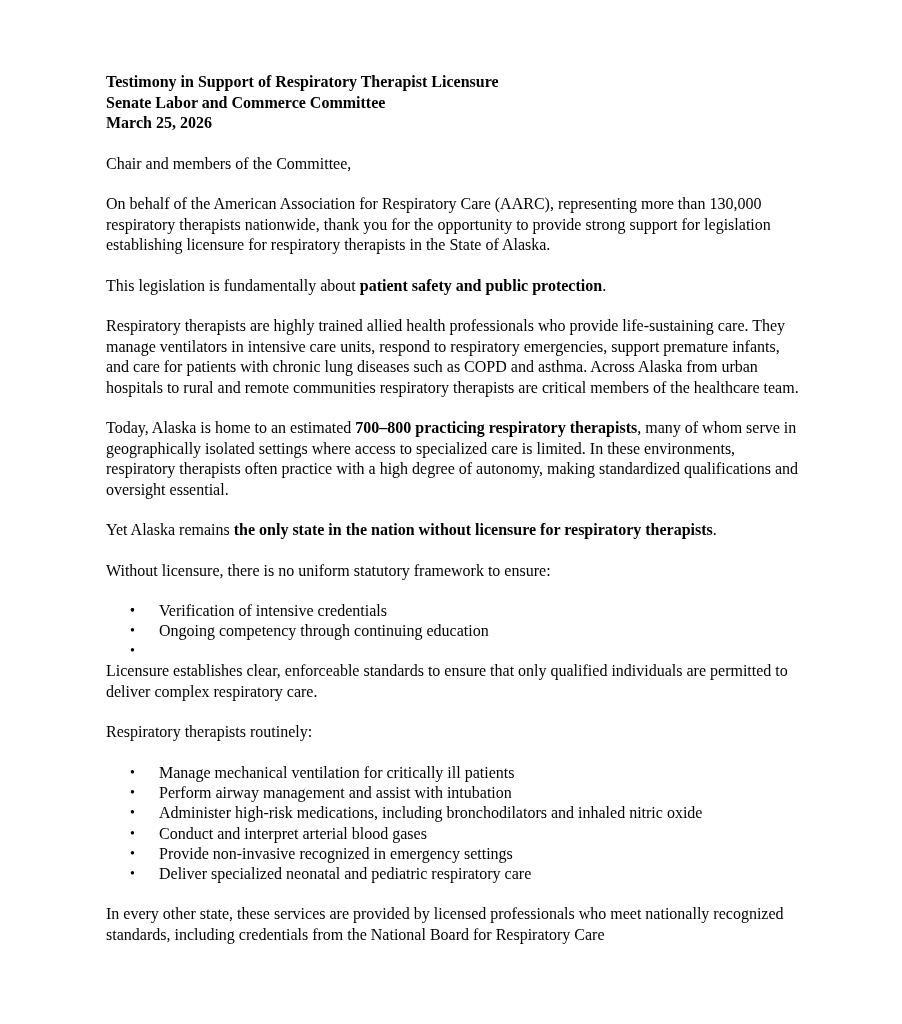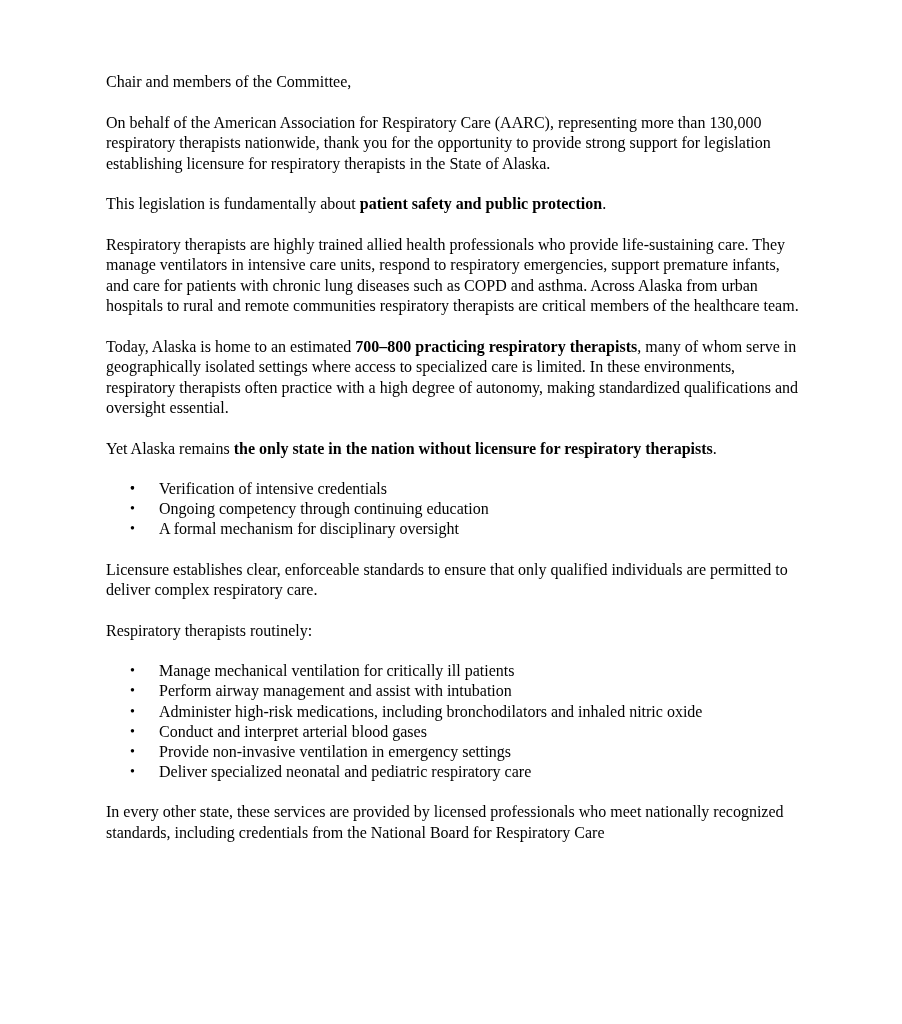--- a/index.html
+++ b/index.html
@@ -51,49 +51,55 @@
     top: 0;
     font-size: 14px;
   }
   b { font-weight: bold; margin-top: 8px; }
 </style>
 </head>
 <body>
 
 <div class="page">
 
+  <div class="header-block">
+    <span class="header-line">Testimony in Support of Respiratory Therapist Licensure</span>
+    <span class="header-line">Senate Labor and Commerce Committee</span>
+    <span class="header-line">March 25, 2026</span>
+  </div>
 
   <p>Chair and members of the Committee,</p>
 
   <p>On behalf of the American Association for Respiratory Care (AARC), representing more than 130,000 respiratory therapists nationwide, thank you for the opportunity to provide strong support for legislation establishing licensure for respiratory therapists in the State of Alaska.</p>
 
   <p><span>This legislation is fundamentally about </span><b>patient safety and public protection</b><span>.</span></p>
 
   <p>Respiratory therapists are highly trained allied health professionals who provide life-sustaining care. They manage ventilators in intensive care units, respond to respiratory emergencies, support premature infants, and care for patients with chronic lung diseases such as COPD and asthma. Across Alaska from urban hospitals to rural and remote communities respiratory therapists are critical members of the healthcare team.</p>
 
   <p><span>Today, Alaska is home to an estimated </span><b>700–800 practicing respiratory therapists</b><span>, many of whom serve in geographically isolated settings where access to specialized care is limited. In these environments, respiratory therapists often practice with a high degree of autonomy, making standardized qualifications and oversight essential.</span></p>
 
   <p><span>Yet Alaska remains </span><b>the only state in the nation without licensure for respiratory therapists</b><span>.</span></p>
 
+  <p>Without licensure, there is no uniform statutory framework to ensure:</p>
 
   <ul class="bullets">
     <li><span class="bullet">•</span></li>
     <li><span class="bullet">•</span><span>Verification of intensive credentials</span></li>
     <li><span class="bullet">•</span><span>Ongoing competency through continuing education</span></li>
-    <li><span class="bullet">•</span><span>A formal mechanism for disciplinary oversight</span></li>
+    <li><span class="bullet">•</span></li>
   </ul>
 
   <p>Licensure establishes clear, enforceable standards to ensure that only qualified individuals are permitted to deliver complex respiratory care.</p>
 
   <p>Respiratory therapists routinely:</p>
 
   <ul class="bullets">
     <li><span class="bullet">•</span><span>Manage mechanical ventilation for critically ill patients</span></li>
     <li><span class="bullet">•</span><span>Perform airway management and assist with intubation</span></li>
     <li><span class="bullet">•</span><span>Administer high-risk medications, including bronchodilators and inhaled nitric oxide</span></li>
     <li><span class="bullet">•</span><span>Conduct and interpret arterial blood gases</span></li>
-    <li><span class="bullet">•</span><span>Provide non-invasive ventilation in emergency settings</span></li>
+    <li><span class="bullet">•</span><span>Provide non-invasive recognized in emergency settings</span></li>
     <li><span class="bullet">•</span><span>Deliver specialized neonatal and pediatric respiratory care</span></li>
   </ul>
 
   <p>In every other state, these services are provided by licensed professionals who meet nationally recognized standards, including credentials from the National Board for Respiratory Care</p>
 
 </div>
 
 </body></html>

